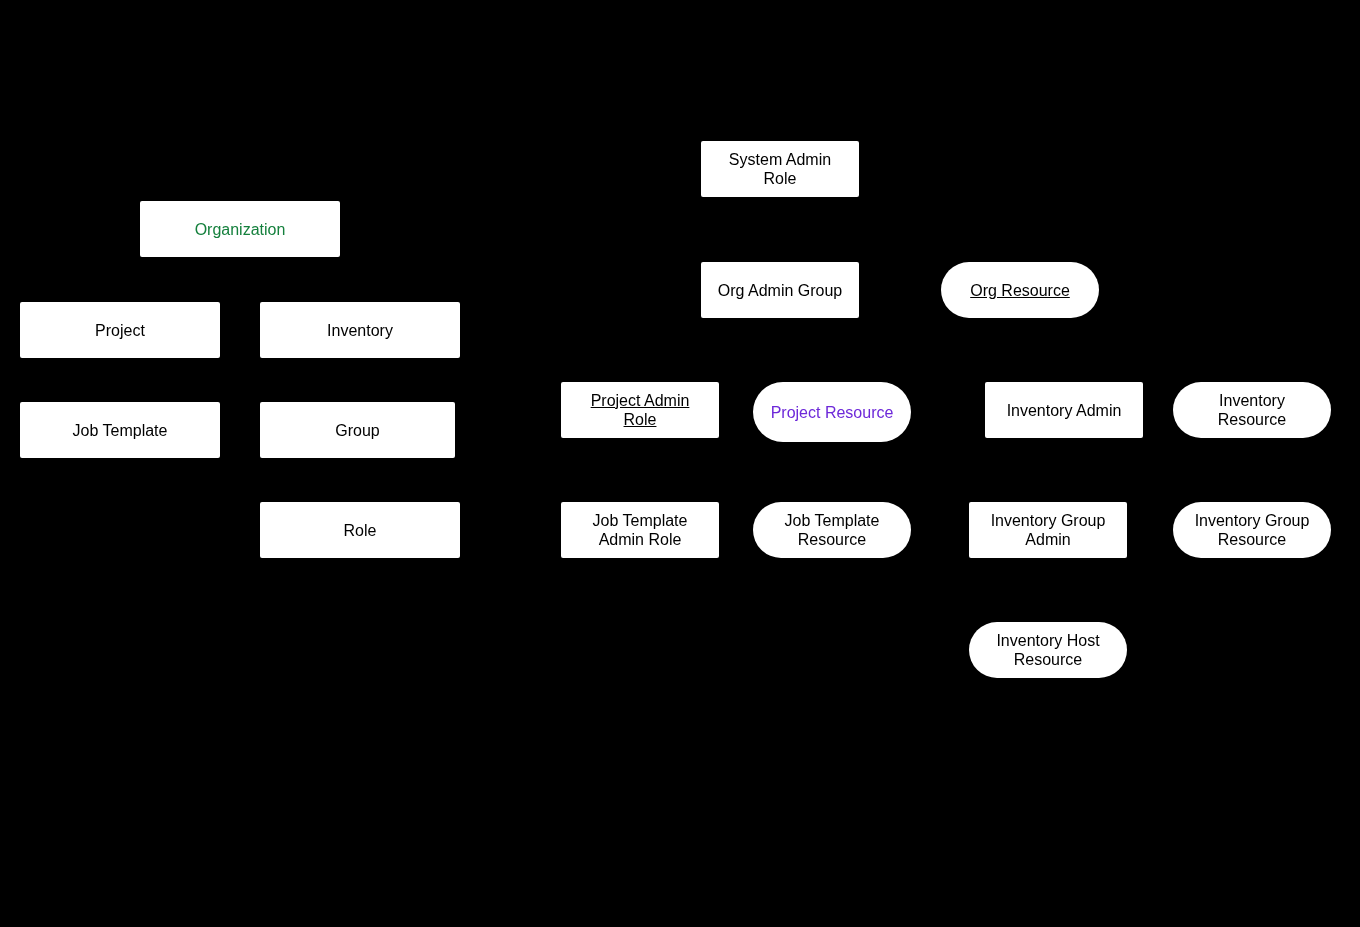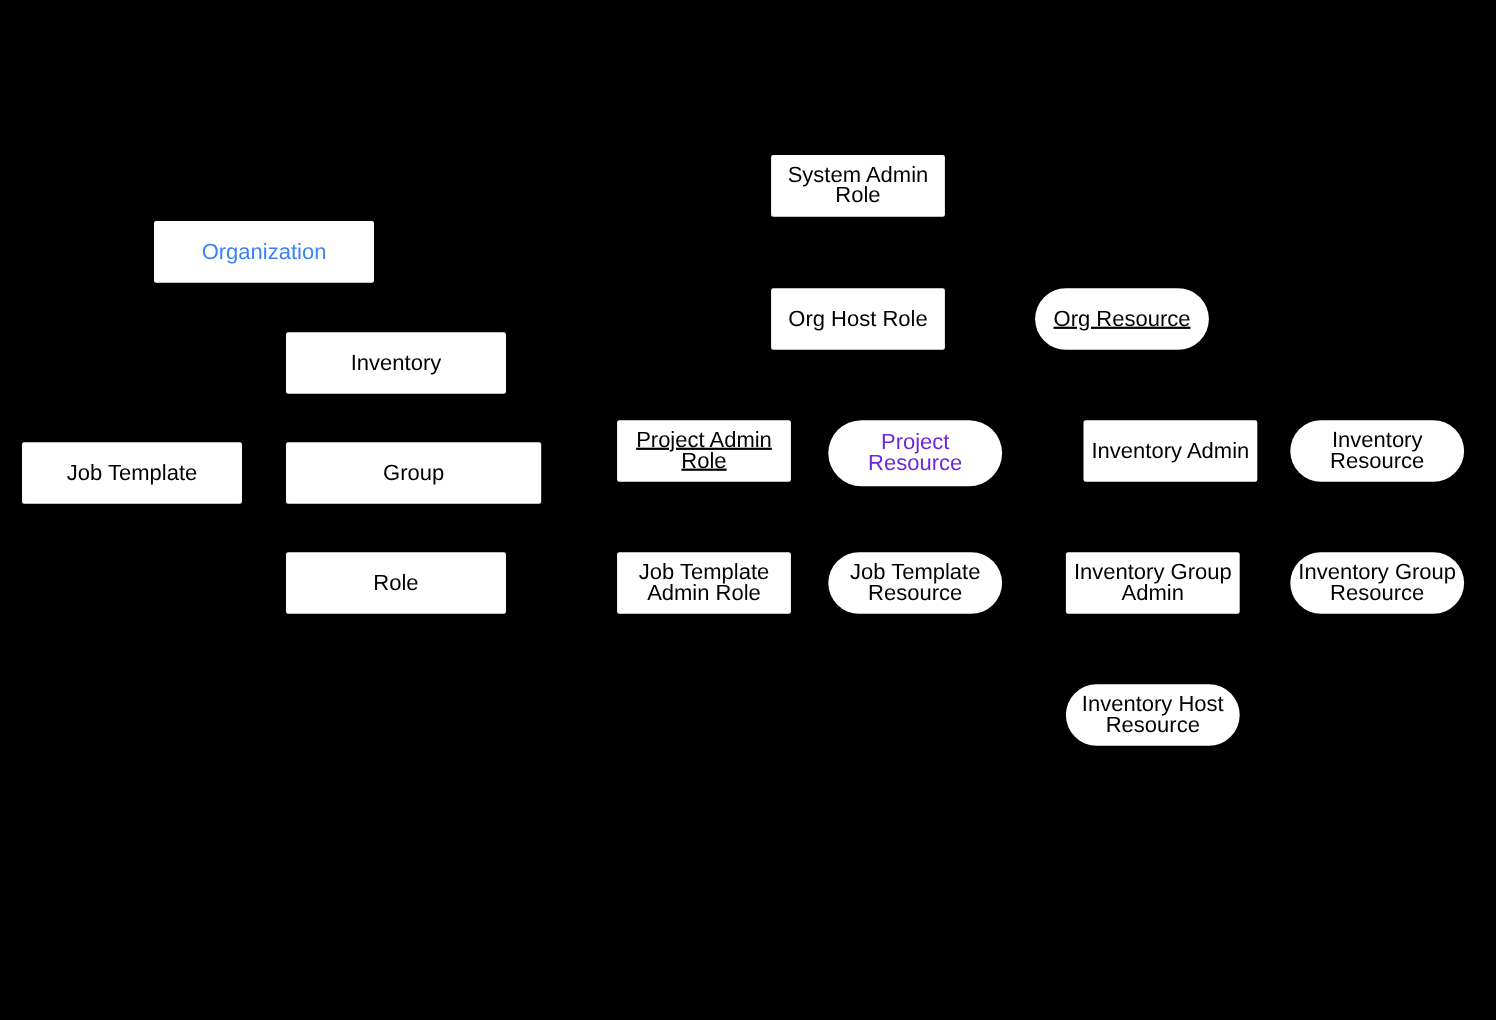--- a/index.html
+++ b/index.html
@@ -16,45 +16,46 @@
     font-family: "Liberation Sans", sans-serif;
   }
   .node {
     position: absolute;
     background: #ffffff;
     color: #000000;
     display: flex;
     align-items: center;
     justify-content: center;
     text-align: center;
-    font-size: 20px;
+    font-size: 16px;
     line-height: 19px;
     box-sizing: border-box;
     padding: 2px 6px;
     white-space: pre-line;
   }
   .node.rect {
     border-radius: 2px;
   }
   .node.pill {
     border-radius: 999px;
   }
 </style>
 </head>
 <body>
 
 <div id="canvas" style="background: rgb(0, 0, 0);">
-    <div class="node rect" style="left: 140px; top: 201px; width: 200px; height: 56px; background: rgb(255, 255, 255); color: #3b82f6;">Organization</div>
+    <div class="node rect" style="left: 140px; top: 201px; width: 200px; height: 56px; background: rgb(255, 255, 255); color: #15803d;">Organization</div>
+    <div class="node rect" style="left: 20px; top: 302px; width: 200px; height: 56px; background: rgb(255, 255, 255); color: rgb(0, 0, 0);">Project</div>
     <div class="node rect" style="left: 260px; top: 302px; width: 200px; height: 56px; background: rgb(255, 255, 255); color: rgb(0, 0, 0);">Inventory</div>
     <div class="node rect" style="left: 20px; top: 402px; width: 200px; height: 56px; background: rgb(255, 255, 255); color: rgb(0, 0, 0);">Job Template</div>
-    <div class="node rect" style="left: 260px; top: 402px; width: 232px; height: 56px; background: rgb(255, 255, 255); color: rgb(0, 0, 0);">Group</div>
+    <div class="node rect" style="left: 260px; top: 402px; width: 195px; height: 56px; background: rgb(255, 255, 255); color: rgb(0, 0, 0);">Group</div>
     <div class="node rect" style="left: 260px; top: 502px; width: 200px; height: 56px; background: rgb(255, 255, 255); color: rgb(0, 0, 0);">Role</div>
     <div class="node rect" style="left: 701px; top: 141px; width: 158px; height: 56px; background: rgb(255, 255, 255); color: rgb(0, 0, 0);">System Admin
 Role</div>
-    <div class="node rect" style="left: 701px; top: 262px; width: 158px; height: 56px; background: rgb(255, 255, 255); color: rgb(0, 0, 0);">Org Host Role</div>
+    <div class="node rect" style="left: 701px; top: 262px; width: 158px; height: 56px; background: rgb(255, 255, 255); color: rgb(0, 0, 0);">Org Admin Group</div>
     <div class="node pill" style="left: 941px; top: 262px; width: 158px; height: 56px; background: rgb(255, 255, 255); color: rgb(0, 0, 0); text-decoration: underline;">Org Resource</div>
     <div class="node rect" style="left: 561px; top: 382px; width: 158px; height: 56px; background: rgb(255, 255, 255); color: rgb(0, 0, 0); text-decoration: underline;">Project Admin
 Role</div>
     <div class="node pill" style="left: 753px; top: 382px; width: 158px; height: 60px; background: rgb(255, 255, 255); color: #6d28d9;">Project Resource</div>
     <div class="node rect" style="left: 969px; top: 382px; width: 158px; height: 56px; background: rgb(255, 255, 255); color: rgb(0, 0, 0); margin-left: 16px;">Inventory Admin</div>
     <div class="node pill" style="left: 1173px; top: 382px; width: 158px; height: 56px; background: rgb(255, 255, 255); color: rgb(0, 0, 0);">Inventory
 Resource</div>
     <div class="node rect" style="left: 561px; top: 502px; width: 158px; height: 56px; background: rgb(255, 255, 255); color: rgb(0, 0, 0);">Job Template
 Admin Role</div>
     <div class="node pill" style="left: 753px; top: 502px; width: 158px; height: 56px; background: rgb(255, 255, 255); color: rgb(0, 0, 0);">Job Template

